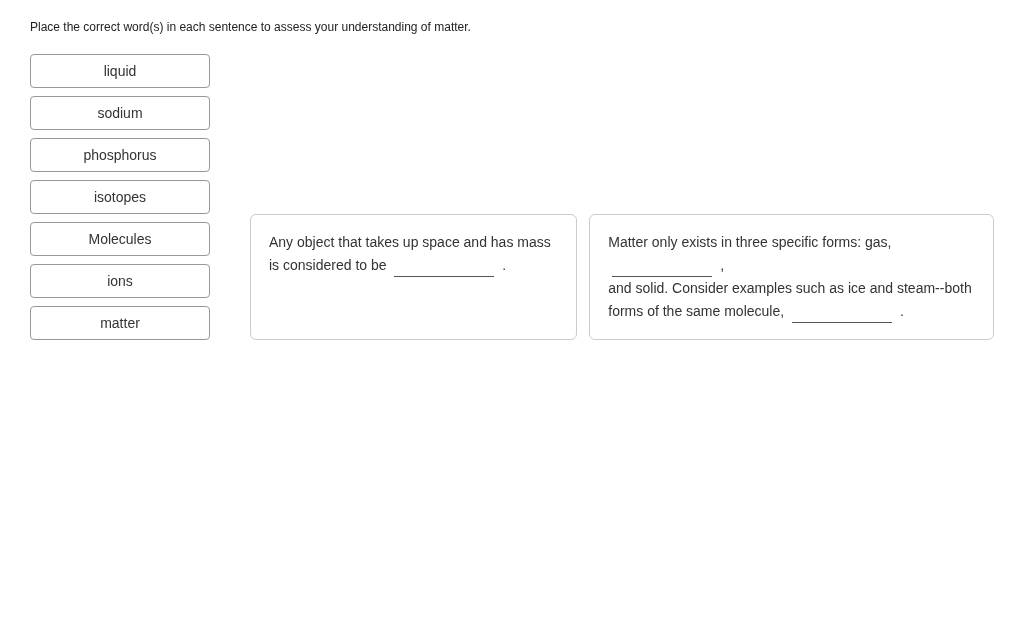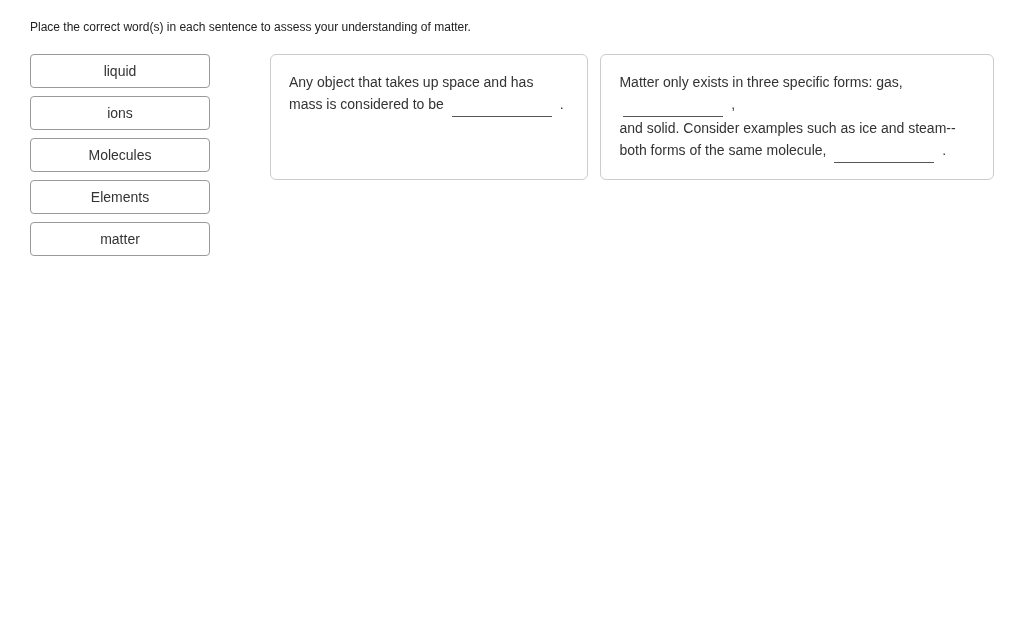--- a/index.html
+++ b/index.html
@@ -19,22 +19,22 @@
     }
 
     .instructions {
       margin-bottom: 20px;
       font-size: 12px;
       color: #222;
     }
 
     .main-layout {
       display: flex;
-      gap: 60px;
-      align-items: flex-start;
+      gap: 40px;
+      align-items: flex-end;
     }
 
     .word-bank {
       display: flex;
       flex-direction: column;
       gap: 8px;
       min-width: 180px;
     }
 
     .word-item {
@@ -76,23 +76,25 @@
 </head>
 <body>
 
 <p class="instructions">Place the correct word(s) in each sentence to assess your understanding of matter.</p>
 
 <div class="main-layout">
 
   <div class="word-bank">
 
   <div class="word-item">liquid</div>
+      <div class="word-item">sodium</div>
+      <div class="word-item">phosphorus</div>
+      <div class="word-item">isotopes</div>
+      <div class="word-item">Molecules</div>
       <div class="word-item">ions</div>
-      <div class="word-item">Molecules</div>
-      <div class="word-item">Elements</div>
       <div class="word-item">matter</div>
     </div>
 
   <div class="sentences-area">
 
   <div class="sentence-box">Any object that takes up space and has mass is considered to be <span class="blank">&nbsp;&nbsp;&nbsp;&nbsp;&nbsp;&nbsp;&nbsp;&nbsp;&nbsp;&nbsp;&nbsp;&nbsp;</span> .</div>
       <div class="sentence-box">Matter only exists in three specific forms: gas, <span class="blank">&nbsp;&nbsp;&nbsp;&nbsp;&nbsp;&nbsp;&nbsp;&nbsp;&nbsp;&nbsp;&nbsp;&nbsp;</span> ,<br>and solid. Consider examples such as ice and steam--both forms of the same molecule, <span class="blank">&nbsp;&nbsp;&nbsp;&nbsp;&nbsp;&nbsp;&nbsp;&nbsp;&nbsp;&nbsp;&nbsp;&nbsp;</span> .</div>
     </div>
 
 </div>

